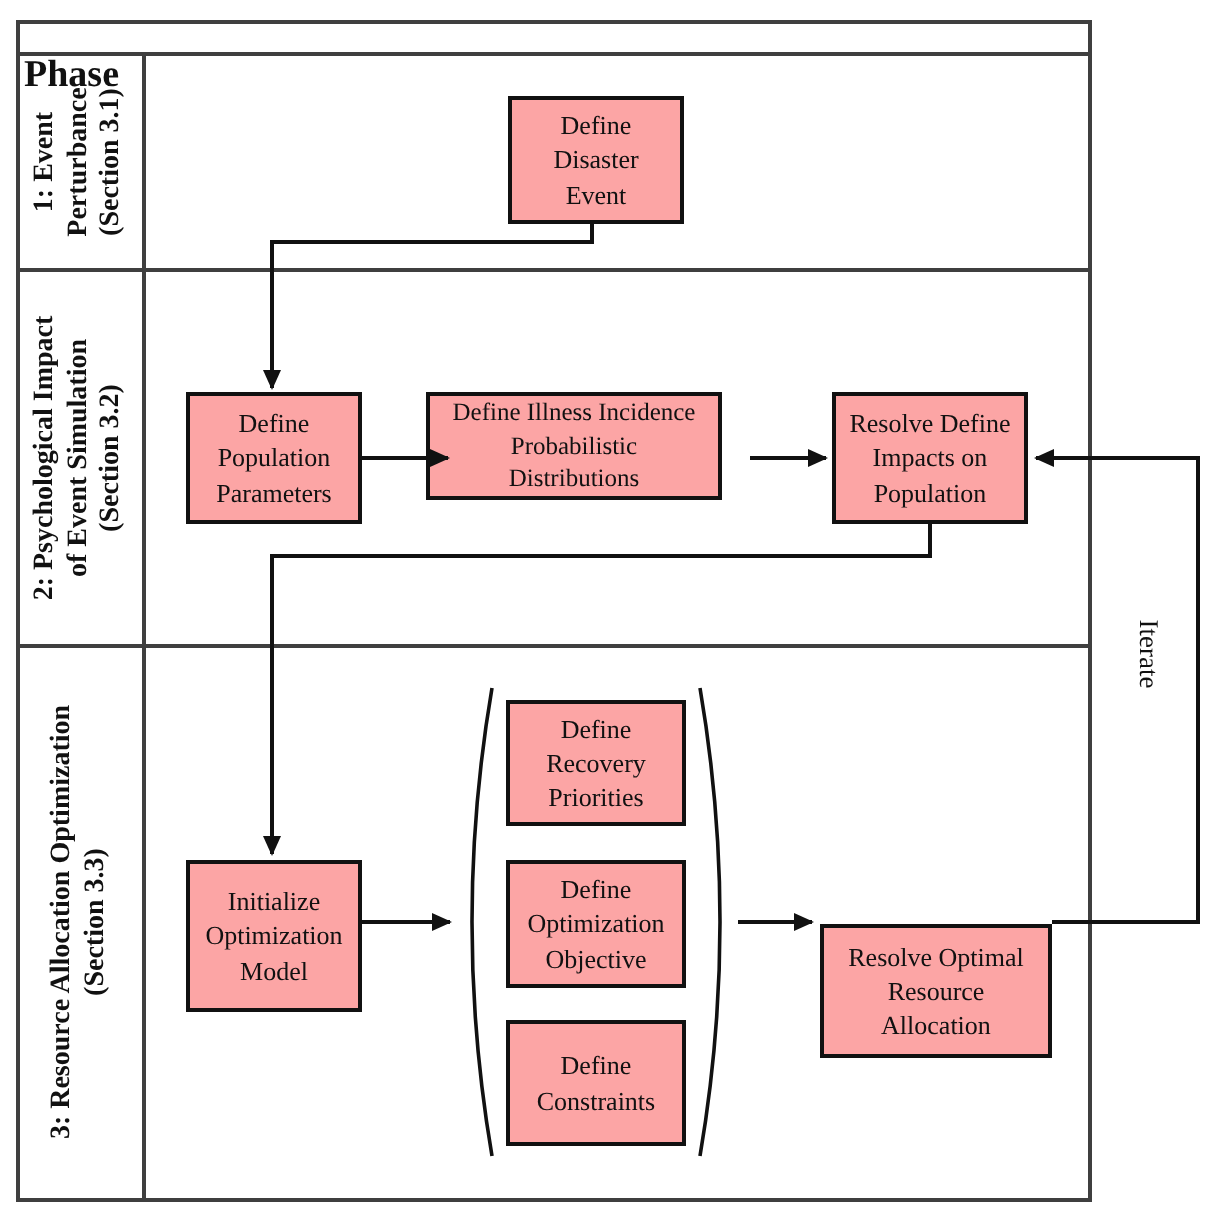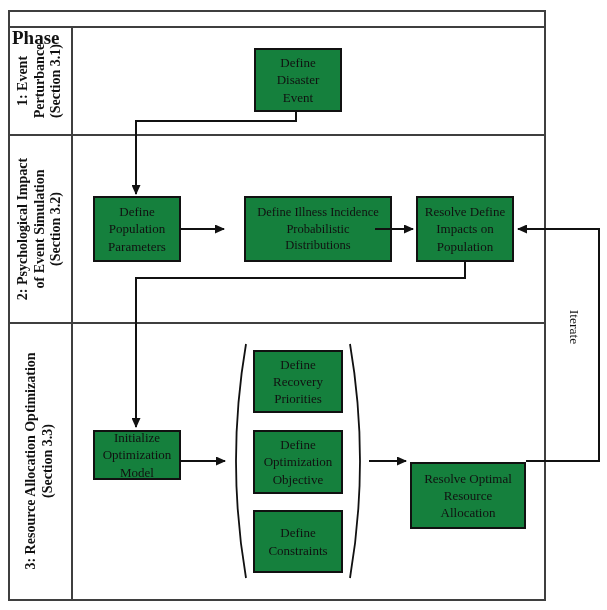--- a/index.html
+++ b/index.html
@@ -41,21 +41,21 @@
     text-align: center;
     font-weight: bold;
     font-size: 14px;
     line-height: 1.18;
   }
   
   .node {
     position: absolute;
     box-sizing: border-box;
     border: 2px solid #111111;
-    background: #15803d;
+    background: #fca5a5;
     display: flex;
     align-items: center;
     justify-content: center;
     text-align: center;
     white-space: pre-line;
     font-size: 13px;
     line-height: 1.32;
   }
   
   .iterate-label {
@@ -96,28 +96,28 @@
   <div class="phase-label" style="left:40px; top:461px;">3: Resource Allocation Optimization
 (Section 3.3)</div>
 
   <div class="node" style="left:254px; top:48px;  width:88px;  height:64px;">Define
 Disaster
 Event</div>
 
   <div class="node" style="left:93px;  top:196px; width:88px;  height:66px;">Define
 Population
 Parameters</div>
-  <div class="node" style="left:244px; top:196px; width:148px; height:66px; font-size:12.5px;">Define Illness Incidence
+  <div class="node" style="left:213px; top:196px; width:148px; height:54px; font-size:12.5px;">Define Illness Incidence
 Probabilistic
 Distributions</div>
   <div class="node" style="left:416px; top:196px; width:98px;  height:66px;">Resolve Define
 Impacts on
 Population</div>
 
-  <div class="node" style="left:93px;  top:430px; width:88px;  height:50px;">Initialize
+  <div class="node" style="left:93px;  top:430px; width:88px;  height:76px;">Initialize
 Optimization
 Model</div>
   <div class="node" style="left:253px; top:350px; width:90px;  height:63px;">Define
 Recovery
 Priorities</div>
   <div class="node" style="left:253px; top:430px; width:90px;  height:64px;">Define
 Optimization
 Objective</div>
   <div class="node" style="left:253px; top:510px; width:90px;  height:63px;">Define
 Constraints</div>

